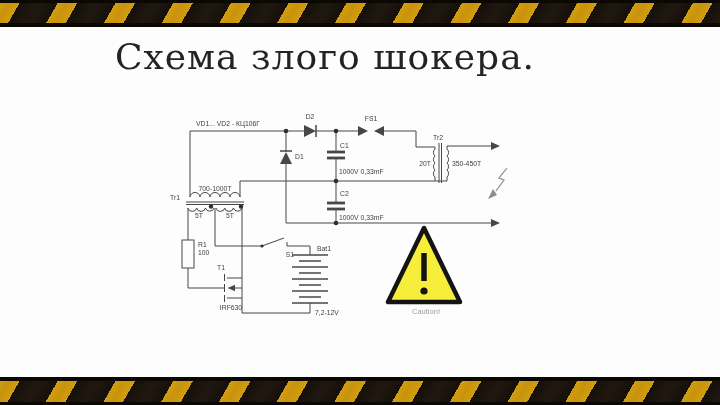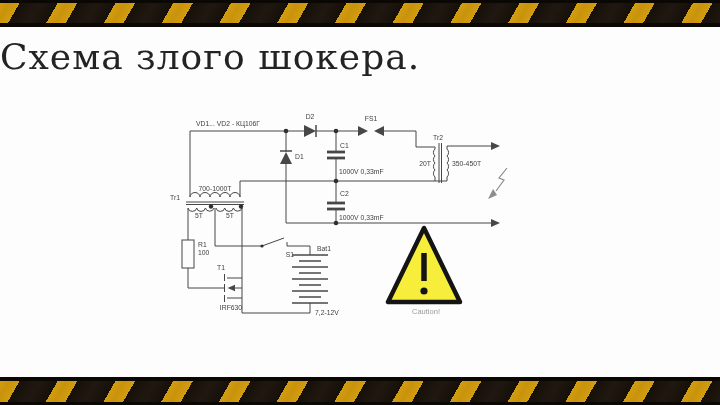--- a/index.html
+++ b/index.html
@@ -20,21 +20,21 @@
   }
   .hazard{
     position:absolute;left:0;right:0;
     background:repeating-linear-gradient(120deg,
       var(--hazard_yellow) 0px, #c8920c 8px, var(--hazard_yellow) 17px,
       var(--hazard_dark) 17px, #201810 34px, var(--hazard_dark) 50px);
   }
   .hazard-top{top:0;height:27px;border-top:3px solid var(--edge_black);border-bottom:4px solid var(--edge_black);box-sizing:border-box;}
   .hazard-bottom{bottom:0;height:28px;border-top:4px solid var(--edge_black);border-bottom:3px solid var(--edge_black);box-sizing:border-box;}
   .page-title{
-    position:absolute;top:36px;left:0;width:650px;text-align:left;
+    position:absolute;top:36px;left:0;width:650px;text-align:center;
     font-family:"DejaVu Serif",serif;font-size:36px;font-weight:400;
     color:var(--title_color);letter-spacing:1px;margin:0;
   }
   svg.schematic{position:absolute;left:0;top:0;}
   .wire{stroke:var(--line);stroke-width:1;fill:none;}
   .wire-thick{stroke:var(--line);stroke-width:1.5;fill:none;}
   .plate{stroke:var(--line);stroke-width:2.8;fill:none;}
   .solid{fill:var(--line);stroke:none;}
   .dot{fill:#2f2f2f;stroke:none;}
   .lbl{font-family:"Liberation Sans",sans-serif;font-size:6.8px;fill:var(--label);}

